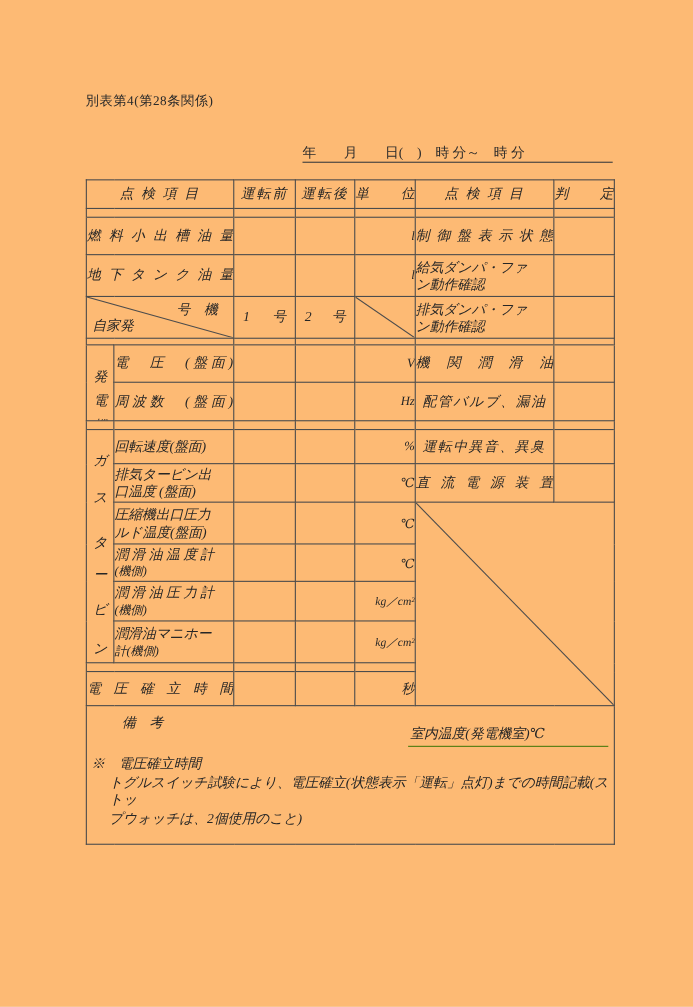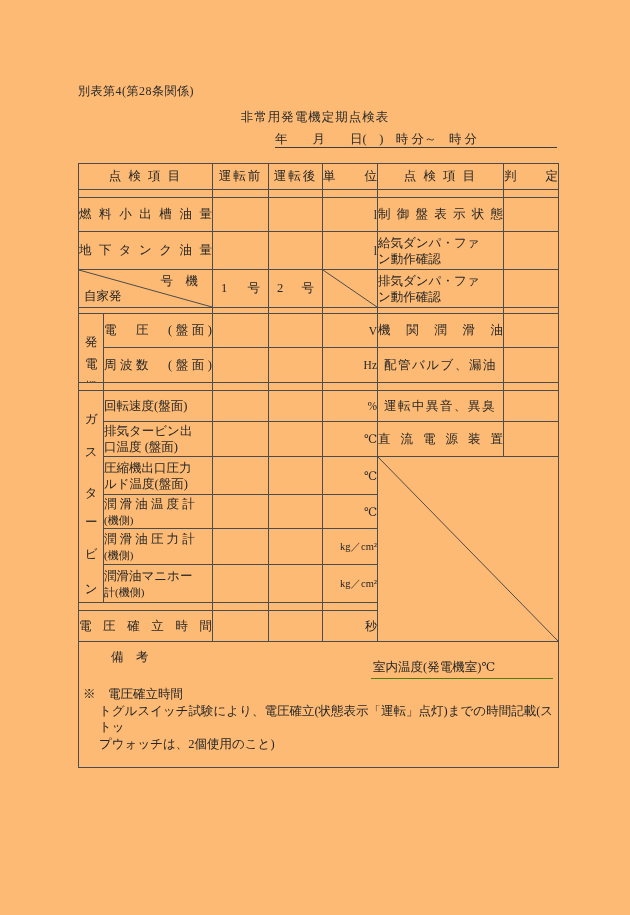--- a/index.html
+++ b/index.html
@@ -3,21 +3,21 @@
 <meta charset="utf-8">
 <style>
   html,body{margin:0;padding:0;}
   body{background:#e8e8e8;font-family:"Liberation Serif","DejaVu Serif",serif;}
   .page{position:relative;width:630px;height:915px;background:#fdba74;color:#2a2a2a;overflow:hidden;}
   .doc-label{position:absolute;left:78px;top:83px;font-size:12px;letter-spacing:.5px;}
   .doc-title{position:absolute;left:0;top:109px;width:630px;text-align:center;font-size:12.5px;letter-spacing:1px;}
   .date-line{position:absolute;left:275px;top:131px;width:282px;height:16px;border-bottom:1px solid #3d3d3d;
              font-size:12.5px;white-space:pre;}
   table.checklist{position:absolute;left:78px;top:163px;width:480px;border-collapse:collapse;table-layout:fixed;
-                  font-size:12.5px;color:#262626;}
+                  font-size:12.5px;color:#262626;font-style:italic;}
   table.checklist td{border:1px solid #4c4c4c;padding:0;vertical-align:middle;overflow:hidden;}
   tr.gap td{border-top:none;border-bottom:none;}
   .jx{text-align:justify;text-align-last:justify;}
   .pad8{padding:0 8px;} .pad6{padding:0 6px;} .pad10{padding:0 10px;} .pad4{padding:0 4px;}
   .hdr{letter-spacing:2px;text-align:center;}
   .item2{line-height:16px;padding:1px 4px 1px 5px;}
   .item2 .small{font-size:11px;}
   .ritem2{line-height:16px;padding:1px 4px 1px 6px;}
   .unit{text-align:right;padding-right:7px;font-size:11.5px;}
   .unit-kg{text-align:right;padding-right:5px;font-size:10.5px;}
@@ -34,21 +34,20 @@
              display:flex;justify-content:flex-start;padding:0 2px 2px 2px;}
   .note{position:absolute;left:4px;top:44px;line-height:16.5px;}
   .note-title{white-space:pre;}
   .note-body{margin-left:16px;}
 </style>
 </head>
 <body>
 
 <div class="page">
   <div class="doc-label">別表第4(第28条関係)</div>
-  <div class="doc-title">非常用発電機定期点検表</div>
   <div class="date-line">年　　月　　日(　)　時 分～　時 分</div>
 
   <table class="checklist">
     <colgroup>
       <col style="width:25px">
         <col style="width:109px">
         <col style="width:56px">
         <col style="width:54px">
       <col style="width:55px">
         <col style="width:126px">

